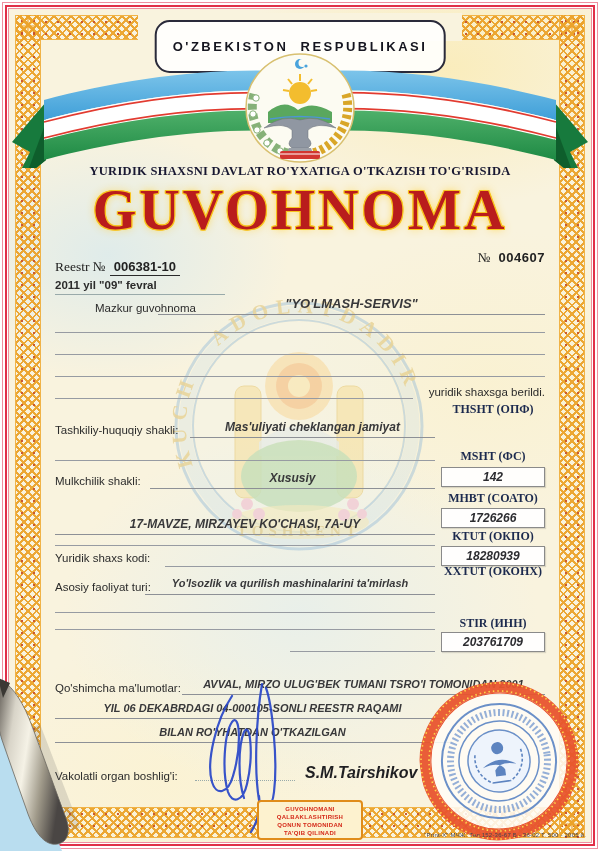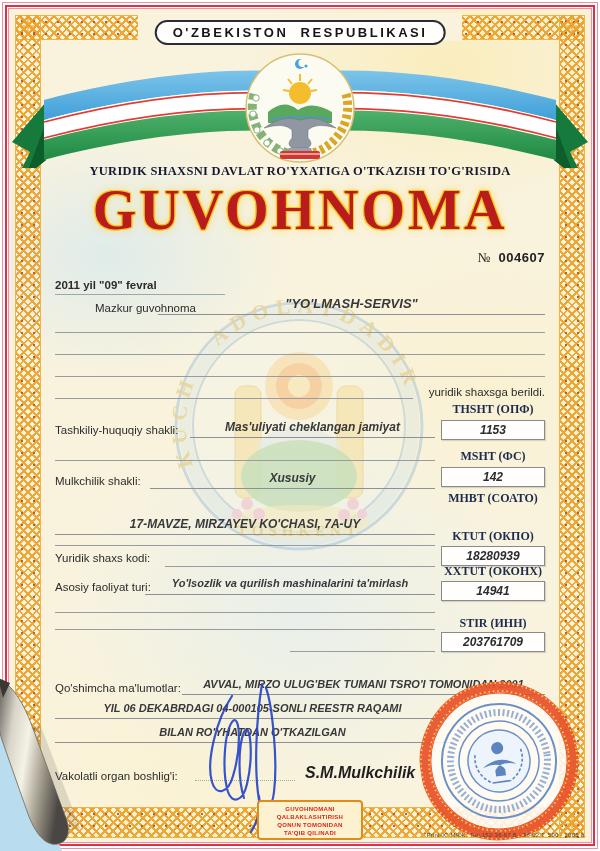--- a/index.html
+++ b/index.html
@@ -22,21 +22,21 @@
       repeating-linear-gradient(-45deg, #eca32b 0 2px, transparent 2px 6px);
     background-size:12px 12px,auto,auto;
     border-top:1px solid #f0b040;border-bottom:1px solid #f0b040;}
   .orn-top{left:16px;right:16px;top:15px;height:23px;}
   .orn-bottom{left:16px;right:16px;bottom:13px;height:29px;}
   .orn-left{left:15px;top:15px;bottom:13px;width:24px;border:none;border-left:1px solid #f0b040;border-right:1px solid #f0b040;}
   .orn-right{right:15px;top:15px;bottom:13px;width:24px;border:none;border-left:1px solid #f0b040;border-right:1px solid #f0b040;}
   .rosette{position:absolute;z-index:2;width:26px;height:26px;color:#eca32b;font-size:22px;line-height:26px;text-align:center;}
   .pill-mask{position:absolute;z-index:2;top:13px;left:138px;width:324px;height:28px;background:#f9f3de;}
   .pill{position:absolute;z-index:3;top:20px;left:50%;transform:translateX(-50%);
-    border:2px solid #2a2a3a;border-radius:15px;padding:3px 16px;background:rgba(255,255,254,.9);
+    border:2px solid #2a2a3a;border-radius:15px;padding:17px 16px;background:rgba(255,255,254,.9);
     font-weight:bold;font-size:13px;letter-spacing:2.5px;color:#15151f;white-space:pre;}
   .ribbon{position:absolute;z-index:3;top:46px;left:0;width:600px;height:122px;}
   .subtitle{position:absolute;z-index:3;top:164px;width:100%;text-align:center;
     font-family:"Liberation Serif",serif;font-weight:bold;font-size:12.5px;letter-spacing:.3px;color:#181832;}
   .big-title{position:absolute;z-index:3;top:178px;width:100%;text-align:center;
     font-family:"Liberation Serif",serif;font-weight:bold;font-size:56px;letter-spacing:3px;color:#b91c1c;
     text-shadow:-1px 0 0 #f8c31e,1px 0 0 #f8c31e,0 -1px 0 #f8c31e,0 1px 0 #f8c31e,
       -1px -1px 0 #f8c31e,1px -1px 0 #f8c31e,-1px 1px 0 #f8c31e,1px 1px 0 #f8c31e,0 0 9px rgba(255,210,60,.85);}
   .row{position:absolute;z-index:3;}
   .serif{font-family:"Liberation Serif",serif;}
@@ -167,20 +167,23 @@
       <path d="M-36,20 Q-18,6 0,12 Q18,6 36,20 Q16,14 8,22 L8,30 Q14,36 8,40 L-8,40 Q-14,36 -8,30 L-8,22 Q-16,14 -36,20 Z" fill="#9097a2" stroke="#6a7078" stroke-width=".5"></path>
       <path d="M-11,40 L11,40 L15,51 L-15,51 Z" fill="#9aa0a8"></path>
       <rect x="-20" y="43" width="40" height="8" rx="2" fill="#d23630"></rect>
       <line x1="-20" y1="46" x2="20" y2="46" stroke="#ffffff" stroke-width="1.2"></line>
     </g>
   </svg>
 
   <div class="subtitle serif">YURIDIK SHAXSNI DAVLAT RO'YXATIGA O'TKAZISH TO'G'RISIDA</div>
   <div class="big-title">GUVOHNOMA</div>
 
+  <div class="row" style="top:257px;left:55px;">
+    <span class="serif" style="font-size:13.5px;color:#222;">Reestr №</span><span class="reestr-num">006381-10</span>
+  </div>
   <div class="row" style="top:248px;right:55px;">
     <span class="serif" style="font-size:13.5px;color:#222;">№</span><span class="serial-num">004607</span>
   </div>
   <div class="row lbl" style="top:279px;left:55px;width:170px;font-weight:bold;border-bottom:1px solid #9aa;padding-bottom:3px;">2011 yil "09" fevral</div>
 
   <div class="row lbl" style="top:302px;left:55px;margin-left:40px;">Mazkur guvohnoma</div>
   <div class="row vline val" style="top:296px;left:158px;width:387px;height:18px;font-size:13px;">"YO'LMASH-SERVIS"</div>
   <div class="fline" style="top:332px;left:55px;width:490px;"></div>
   <div class="fline" style="top:354px;left:55px;width:490px;"></div>
   <div class="fline" style="top:376px;left:55px;width:490px;"></div>
@@ -207,31 +210,30 @@
 
   <div class="fline" style="top:651px;left:290px;width:145px;"></div>
 
   <div class="row lbl" style="top:682px;left:55px;">Qo'shimcha ma'lumotlar:</div>
   <div class="row vline val" style="top:678px;left:182px;width:363px;height:16px;font-size:11px;">AVVAL, MIRZO ULUG'BEK TUMANI TSRO'I TOMONIDAN 2001</div>
   <div class="row vline val" style="top:702px;left:55px;width:395px;height:16px;font-size:11px;">YIL 06 DEKABRDAGI 04-000105-SONLI REESTR RAQAMI</div>
   <div class="row vline val" style="top:726px;left:55px;width:395px;height:16px;font-size:11px;">BILAN RO'YHATDAN O'TKAZILGAN</div>
 
   <div class="row lbl" style="top:770px;left:55px;">Vakolatli organ boshlig'i:</div>
   <div class="row" style="top:766px;left:195px;width:100px;border-bottom:1px dotted #9aa;height:14px;"></div>
-  <div class="row val" style="top:764px;left:305px;font-size:16px;color:#1f1f22;">S.M.Mulkchilik</div>
+  <div class="row val" style="top:764px;left:305px;font-size:16px;color:#1f1f22;">S.M.Tairshikov</div>
 
   <div class="code-hdr" style="top:402px;">THSHT (ОПФ)</div>
-  <div class="code-box" style="top:420px;">1153</div>
   <div class="code-hdr" style="top:449px;">MSHT (ФС)</div>
   <div class="code-box" style="top:467px;">142</div>
   <div class="code-hdr" style="top:491px;">MHBT (СОАТО)</div>
+  <div class="code-box" style="top:508px;">1726266</div>
   <div class="code-hdr" style="top:529px;">KTUT (ОКПО)</div>
   <div class="code-box" style="top:546px;">18280939</div>
   <div class="code-hdr" style="top:564px;">XXTUT (ОКОНХ)</div>
-  <div class="code-box" style="top:581px;">14941</div>
   <div class="code-hdr" style="top:616px;">STIR (ИНН)</div>
   <div class="code-box" style="top:632px;">203761709</div>
 
   <svg class="signature" viewBox="0 0 600 175">
     <g fill="none" stroke="#2846c8" stroke-width="2.2" stroke-linecap="round" opacity=".92">
       <path d="M232,20 C216,44 206,86 212,106 C216,120 228,118 233,100 C242,70 240,36 232,46 C224,58 222,96 228,116 C232,128 243,126 247,108 C254,78 250,44 244,56 C238,70 238,104 244,122"></path>
       <path d="M262,8 C256,44 254,94 259,124 C262,138 272,134 274,116 C278,84 272,28 266,12"></path>
       <path d="M259,120 C261,136 256,148 251,156"></path>
     </g>
   </svg>

